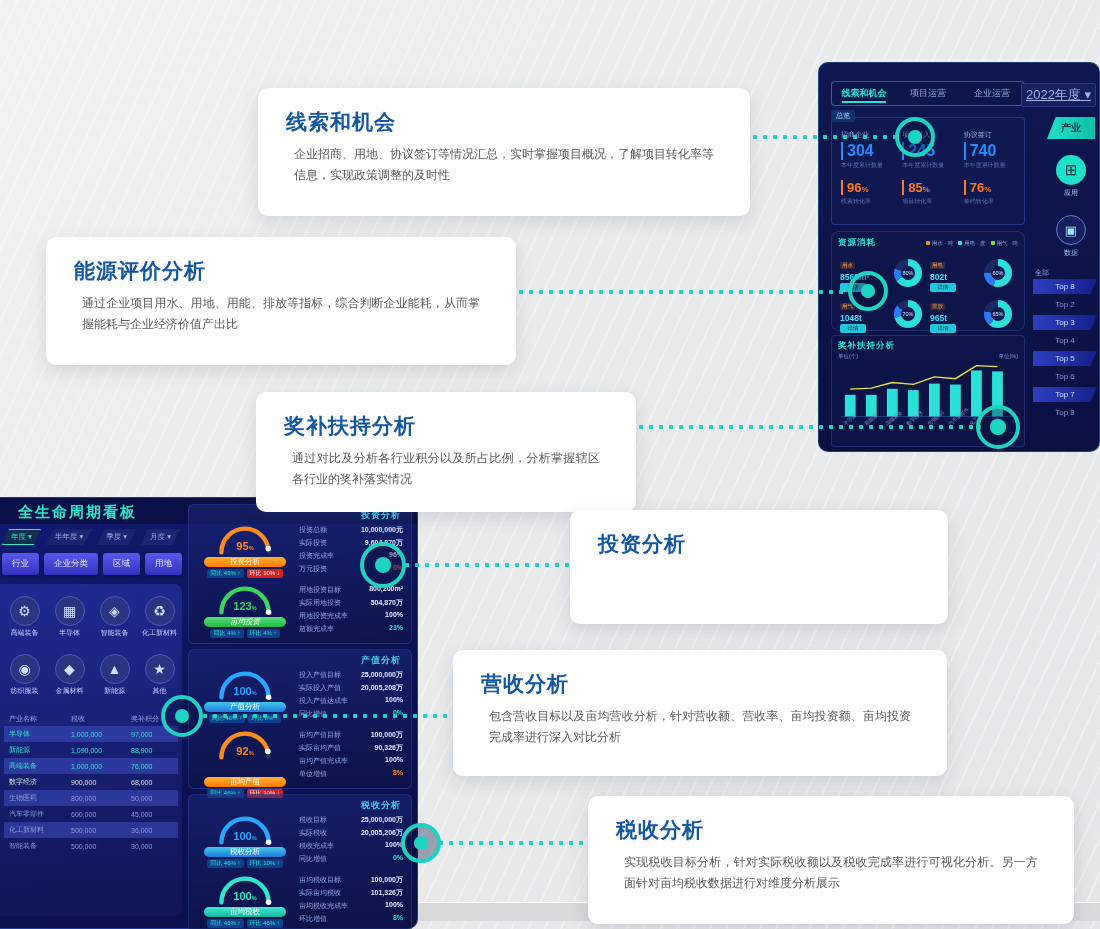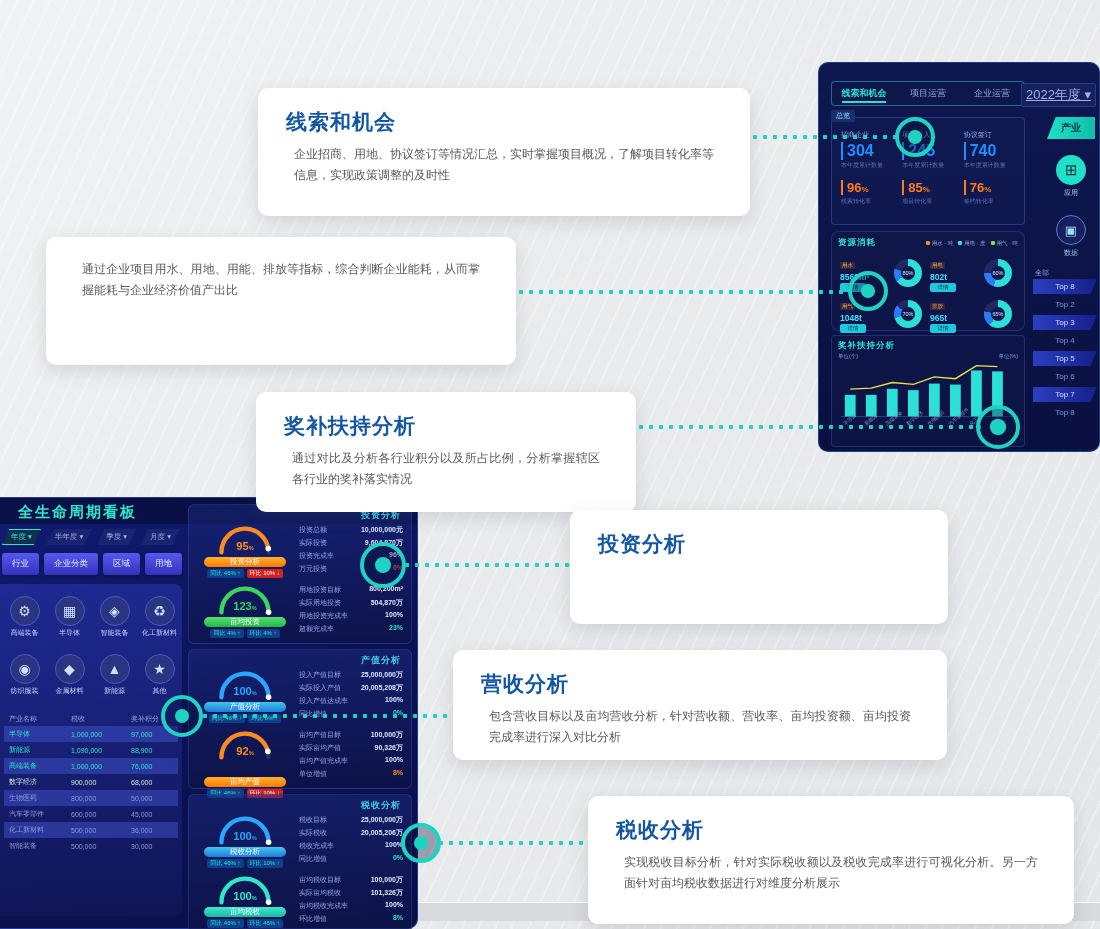--- a/index.html
+++ b/index.html
@@ -19,21 +19,21 @@
         filter:drop-shadow(2px 3px 3px rgba(0,0,0,.25));}
   
   .card{position:absolute;background:#fff;border-radius:10px;z-index:6;
         box-shadow:0 6px 18px rgba(60,70,90,.16);padding:14px 28px;}
   .card h3{color:#1356a2;font-size:21px;margin:6px 0 8px;letter-spacing:1px;}
   .card p{color:#595959;font-size:12px;line-height:1.75;margin:8px;text-align:justify;}
   #card-clue{left:258px;top:88px;width:492px;height:128px;}
   #card-energy{left:46px;top:237px;width:470px;height:128px;}
   #card-subsidy{left:256px;top:392px;width:380px;height:120px;}
   #card-invest{left:570px;top:510px;width:378px;height:114px;}
-  #card-revenue{left:453px;top:650px;width:494px;height:110px;}
+  #card-revenue{left:453px;top:650px;width:494px;height:126px;}
   #card-tax{left:588px;top:796px;width:486px;height:128px;}
   
   .dots{position:absolute;height:6px;z-index:5;background-repeat:repeat-x;background-size:10px 6px;
         background-image:radial-gradient(circle closest-side,#1fd3c2 70%,transparent 75%);}
   .node{position:absolute;border:4px solid #1fd3c2;border-radius:50%;z-index:7;
         background:rgba(8,18,56,.35);display:flex;align-items:center;justify-content:center;}
   .node::after{content:"";width:42%;height:42%;border-radius:50%;background:#1fd3c2;}
   
   .rdash{position:absolute;left:818px;top:62px;width:282px;height:390px;z-index:2;
         background:linear-gradient(180deg,#0e1850,#0a1040);border-radius:10px;
@@ -156,20 +156,21 @@
 <body>
 
 <div class="page">
 
 
   <div class="card" id="card-clue">
     <h3>线索和机会</h3>
     <p>企业招商、用地、协议签订等情况汇总，实时掌握项目概况，了解项目转化率等信息，实现政策调整的及时性</p>
   </div>
   <div class="card" id="card-energy">
+    <h3>能源评价分析</h3>
     <p>通过企业项目用水、用地、用能、排放等指标，综合判断企业能耗，从而掌握能耗与企业经济价值产出比</p>
   </div>
   <div class="card" id="card-subsidy">
     <h3>奖补扶持分析</h3>
     <p>通过对比及分析各行业积分以及所占比例，分析掌握辖区各行业的奖补落实情况</p>
   </div>
   <div class="card" id="card-invest">
     <h3>投资分析</h3>
   </div>
   <div class="card" id="card-revenue">
@@ -473,21 +474,21 @@
           <div class="metric-block">
             <div class="gauge-col">
               <div>
                 <svg class="gauge-svg" viewBox="0 0 100 58">
     <path d="M12 52 A38 38 0 0 1 88 52" fill="none" stroke="#232f6e" stroke-width="7" stroke-linecap="round"></path>
     <path d="M12 52 A38 38 0 0 1 88 52" fill="none" stroke="#3ad45f" stroke-width="7" stroke-linecap="round" stroke-dasharray="119.4 119.4"></path>
     <circle cx="88.0" cy="52.0" r="4.5" fill="#fff"></circle>
     <text x="50" y="49" text-anchor="middle" font-size="18" font-weight="bold" fill="#3ad45f">123<tspan font-size="9">%</tspan></text>
                 </svg>
               </div>
-              <div class="g-btn" style="background: linear-gradient(rgb(85, 224, 112), rgb(32, 184, 72));">亩均投资</div>
+              <div class="g-btn" style="background: linear-gradient(rgb(85, 224, 112), rgb(32, 184, 72)); font-style: italic;">亩均投资</div>
               <div class="badge-row">
                 <span class="badge up">同比 4% ↑</span>
                 <span class="badge up">环比 4% ↑</span>
               </div>
             </div>
             <div class="kv-col">
               <div class="kv-row">
                 <span class="k">用地投资目标</span>
                 <span class="v">800,200m²</span>
               </div>

